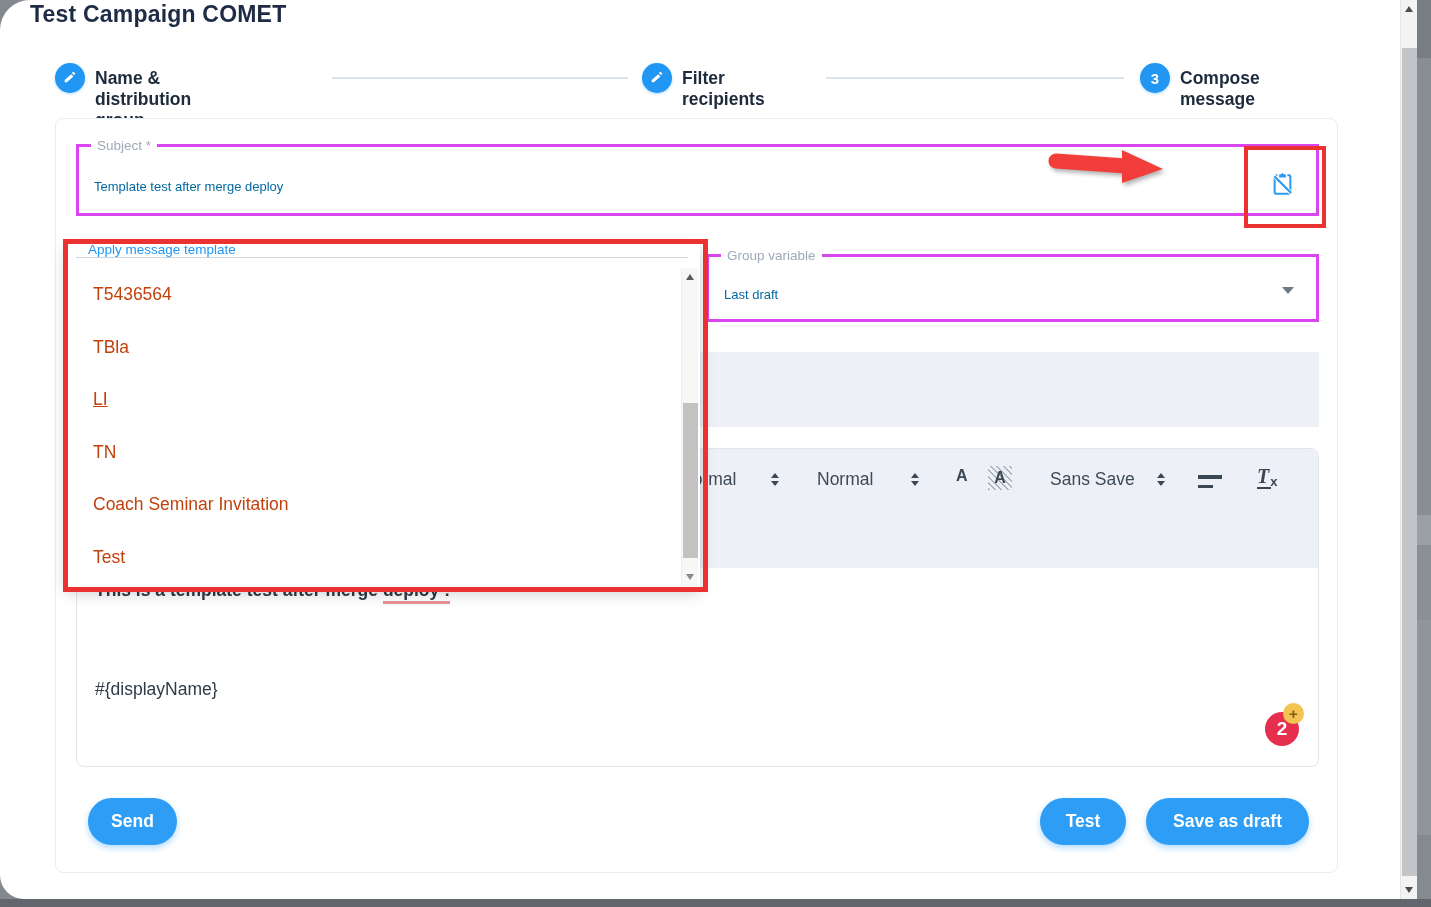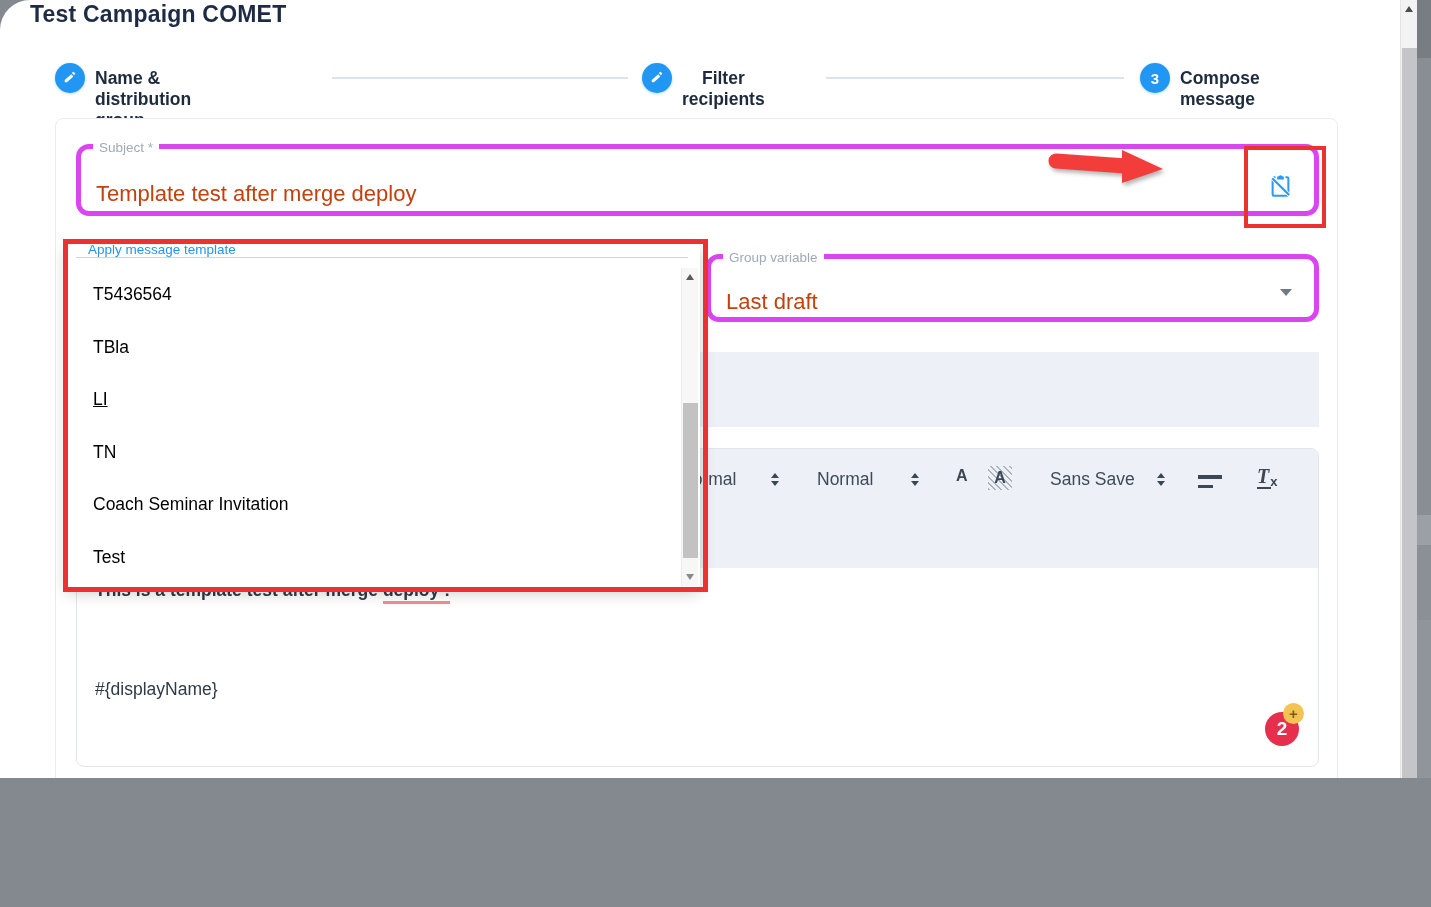--- a/index.html
+++ b/index.html
@@ -1,37 +1,37 @@
 <!DOCTYPE html>
 <html><head>
 <meta charset="utf-8">
 <style>
   * { margin:0; padding:0; box-sizing:border-box; }
   body { margin:0; background:#84888f; font-family:"Liberation Sans", sans-serif; }
-  .stage { position:relative; width:1431px; height:778px; overflow:hidden; background:#84888f; }
+  .stage { position:relative; width:1431px; height:907px; overflow:hidden; background:#84888f; }
   .modal { position:absolute; left:0; top:0; width:1417px; height:899px; background:#ffffff;
            border-radius:30px 0 0 24px; z-index:0; }
   .abs { position:absolute; }
 
   
   .page-title { left:30px; top:1px; font-size:23px; font-weight:700; color:#1e2b44; letter-spacing:.2px; }
   .step-circle { width:30px; height:30px; border-radius:50%; background:#2196f3; display:flex;
                  align-items:center; justify-content:center; color:#fff; font-weight:700; font-size:15px;
                  box-shadow:0 1px 3px rgba(33,150,243,.35); }
   .step-label { font-size:17.5px; font-weight:600; color:#1d2b3c; }
   .step-line { height:2px; background:#dde3ea; }
 
   
   .card { left:55px; top:118px; width:1283px; height:755px; background:#fff;
           border:1px solid #e9edf1; border-radius:8px; z-index:1; }
-  .field { position:absolute; border:5px solid #d946ef; border-radius:13px; background:#fff; }
+  .field { position:absolute; border:3px solid #d946ef; border-radius:0; background:#fff; }
   .chip { position:absolute; top:-9px; left:12px; background:#fff; padding:0 6px;
           font-size:13.5px; color:#9fa9b7; white-space:nowrap; }
   .chip.blue { color:#2196f3; }
-  .field-value { position:absolute; left:15px; font-size:22px; color:#c2410c; white-space:nowrap; }
+  .field-value { position:absolute; left:15px; font-size:13px; color:#0369a1; white-space:nowrap; }
   .caret-down { width:0; height:0; border-left:6px solid transparent; border-right:6px solid transparent;
                 border-top:7px solid #6f7a85; }
 
   
   .band { left:20px; top:233px; width:1243px; height:75px; background:#edf1f7; }
 
   
   .editor { left:20px; top:329px; width:1243px; height:319px; border:1px solid #dfe5eb; border-radius:8px; background:#fff; }
   .editor-toolbar { position:absolute; left:0; top:0; width:100%; height:119px; background:#edf1f7; border-radius:8px 8px 0 0; }
   .tb-text { position:absolute; font-size:17.5px; color:#3d4a57; white-space:nowrap; }
@@ -62,21 +62,21 @@
   
   .btn { position:absolute; height:47px; border-radius:24px; background:#2e9df5; border:none; color:#fff;
          font-family:"Liberation Sans", sans-serif; font-weight:700; font-size:17.5px; cursor:pointer;
          box-shadow:0 3px 6px rgba(33,150,243,.35); }
 
   
   .dd-panel { left:66px; top:243px; width:634px; height:345px; background:#fff; border-radius:4px;
               box-shadow:0 5px 16px rgba(0,0,0,.2); z-index:10; }
   .dd-topline { position:absolute; top:14px; left:10px; width:612px; height:1px; background:#ccd6de; }
   .dd-label { position:absolute; top:-1px; left:16px; background:#fff; padding:0 6px; font-size:13.5px; color:#2196f3; }
-  .dd-item { position:absolute; left:27px; font-size:17.5px; color:#000000; white-space:nowrap; cursor:pointer; }
+  .dd-item { position:absolute; left:27px; font-size:17.5px; color:#c2410c; white-space:nowrap; cursor:pointer; }
   .dd-scroll { position:absolute; left:615px; top:25px; width:17px; height:318px; background:#f7f7f7; border-left:1px solid #ececec; }
   .dd-thumb { position:absolute; left:1px; top:135px; width:15px; height:155px; background:#c2c2c2; }
   .sc-tri-up { position:absolute; left:4px; width:0; height:0; border-left:4.5px solid transparent; border-right:4.5px solid transparent; border-bottom:6px solid #5a5a5a; }
   .sc-tri-dn { position:absolute; left:4px; width:0; height:0; border-left:4.5px solid transparent; border-right:4.5px solid transparent; border-top:6px solid #8a8a8a; }
 
   
   .anno { position:absolute; border:5px solid #ea3230; background:transparent; z-index:20; }
   .anno-thin { border-width:4px; }
 
   
@@ -105,21 +105,21 @@
     <div class="step-label" style="position:absolute; left:40px; top:5px;">Name &amp; distribution group</div>
     <div class="step-line" style="position:absolute; left:277px; top:14px; width:296px;"></div>
 
     <div class="step-circle" style="position:absolute; left:587px; top:0;">
       <span>
         <svg width="14" height="14" viewBox="0 0 24 24">
             <path fill="#fff" d="M3 17.25V21h3.75L17.81 10.94l-3.75-3.75L3 17.25zM20.71 7.04c.39-.39.39-1.02 0-1.41l-2.34-2.34a.996.996 0 0 0-1.41 0l-1.83 1.83 3.75 3.75 1.83-1.83z"></path>
           </svg>
       </span>
     </div>
-    <div class="step-label" style="position:absolute; left:627px; top:5px;text-align:center;">Filter recipients</div>
+    <div class="step-label" style="position:absolute; left:627px; top:5px;">Filter recipients</div>
     <div class="step-line" style="position:absolute; left:771px; top:14px; width:298px;"></div>
 
     <div class="step-circle" style="position:absolute; left:1085px; top:0;">
       <span>3</span>
     </div>
     <div class="step-label" style="position:absolute; left:1125px; top:5px;">Compose message</div>
   </div>
 
   <div class="abs card">
 
@@ -188,20 +188,21 @@
       <div class="badge-red" style="left:1188px; top:263px;">
         <span>2</span>
       </div>
       <div class="badge-plus" style="left:1206px; top:254px;">
         <span>+</span>
       </div>
     </div>
 
     <button class="btn" style="left:32px; top:679px; width:89px;">Send</button>
     <button class="btn" style="left:984px; top:679px; width:86px;">Test</button>
+    <button class="btn" style="left:1090px; top:679px; width:163px;">Save as draft</button>
   </div>
 
   <div class="abs dd-panel">
     <div class="dd-topline"></div>
     <div class="dd-label">Apply message template</div>
     <div class="dd-item" style="top:41px;">T5436564</div>
     <div class="dd-item" style="top:94px;">TBla</div>
     <div class="dd-item" style="top:146px;text-decoration:underline;">LI</div>
     <div class="dd-item" style="top:199px;text-align:center;">TN</div>
     <div class="dd-item" style="top:251px;">Coach Seminar Invitation</div>

